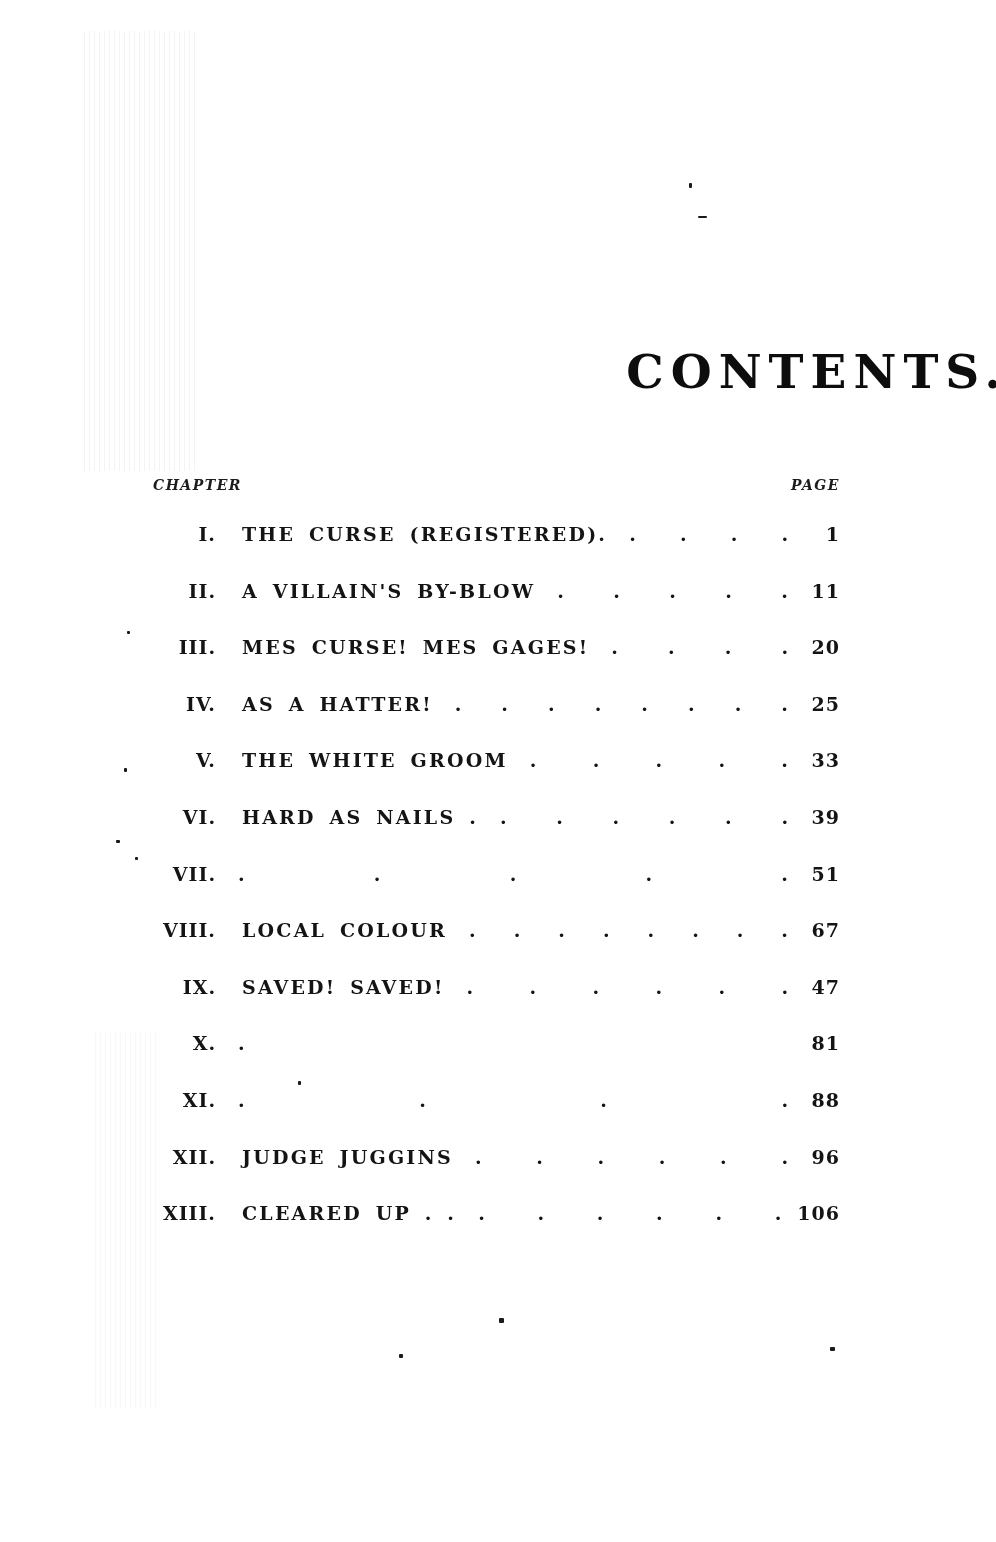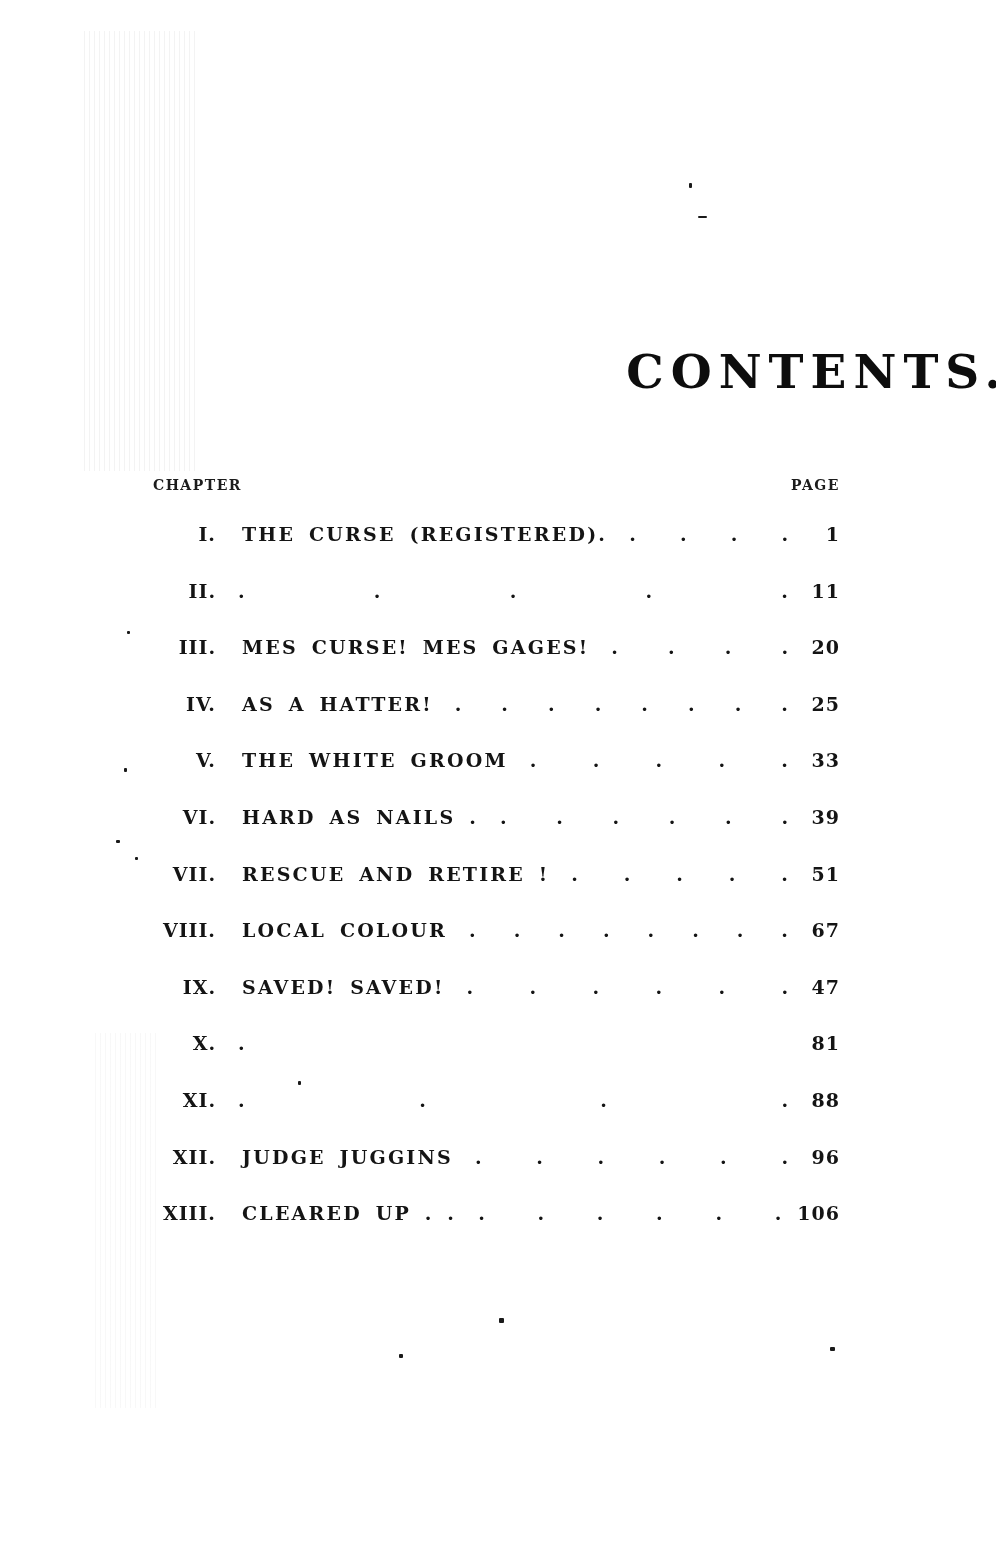--- a/index.html
+++ b/index.html
@@ -43,20 +43,21 @@
     position: absolute;
     top: 477px;
     left: 153px;
     right: 156px;
     display: flex;
     justify-content: space-between;
     font-size: 14px;
     font-weight: 700;
     letter-spacing: 1.5px;
     color: #1c1c1c;
+    font-style: italic;
   }
 
   .toc-rows {
     position: absolute;
     top: 523px;
     left: 126px;
     right: 156px;
   }
   .toc-row {
     display: flex;
@@ -126,20 +127,21 @@
   <div class="toc-rows">
     <div class="toc-row">
       <span class="numeral">I.</span>
       <span class="chapter-title">THE CURSE (REGISTERED).</span>
       <span class="leader">. . . .</span>
       <span class="page-num">1</span>
     </div>
 
     <div class="toc-row">
       <span class="numeral">II.</span>
+      <span class="chapter-title">A VILLAIN'S BY-BLOW</span>
       <span class="leader">. . . . .</span>
       <span class="page-num">11</span>
     </div>
 
     <div class="toc-row">
       <span class="numeral">III.</span>
       <span class="chapter-title">MES CURSE! MES GAGES!</span>
       <span class="leader">. . . .</span>
       <span class="page-num">20</span>
     </div>
@@ -160,21 +162,20 @@
 
     <div class="toc-row">
       <span class="numeral">VI.</span>
       <span class="chapter-title">HARD AS NAILS .</span>
       <span class="leader">. . . . . .</span>
       <span class="page-num">39</span>
     </div>
 
     <div class="toc-row">
       <span class="numeral">VII.</span>
-      <span class="chapter-title">RESCUE AND RETIRE !</span>
       <span class="leader">. . . . .</span>
       <span class="page-num">51</span>
     </div>
 
     <div class="toc-row">
       <span class="numeral">VIII.</span>
       <span class="chapter-title">LOCAL COLOUR</span>
       <span class="leader">. . . . . . . .</span>
       <span class="page-num">67</span>
     </div>

